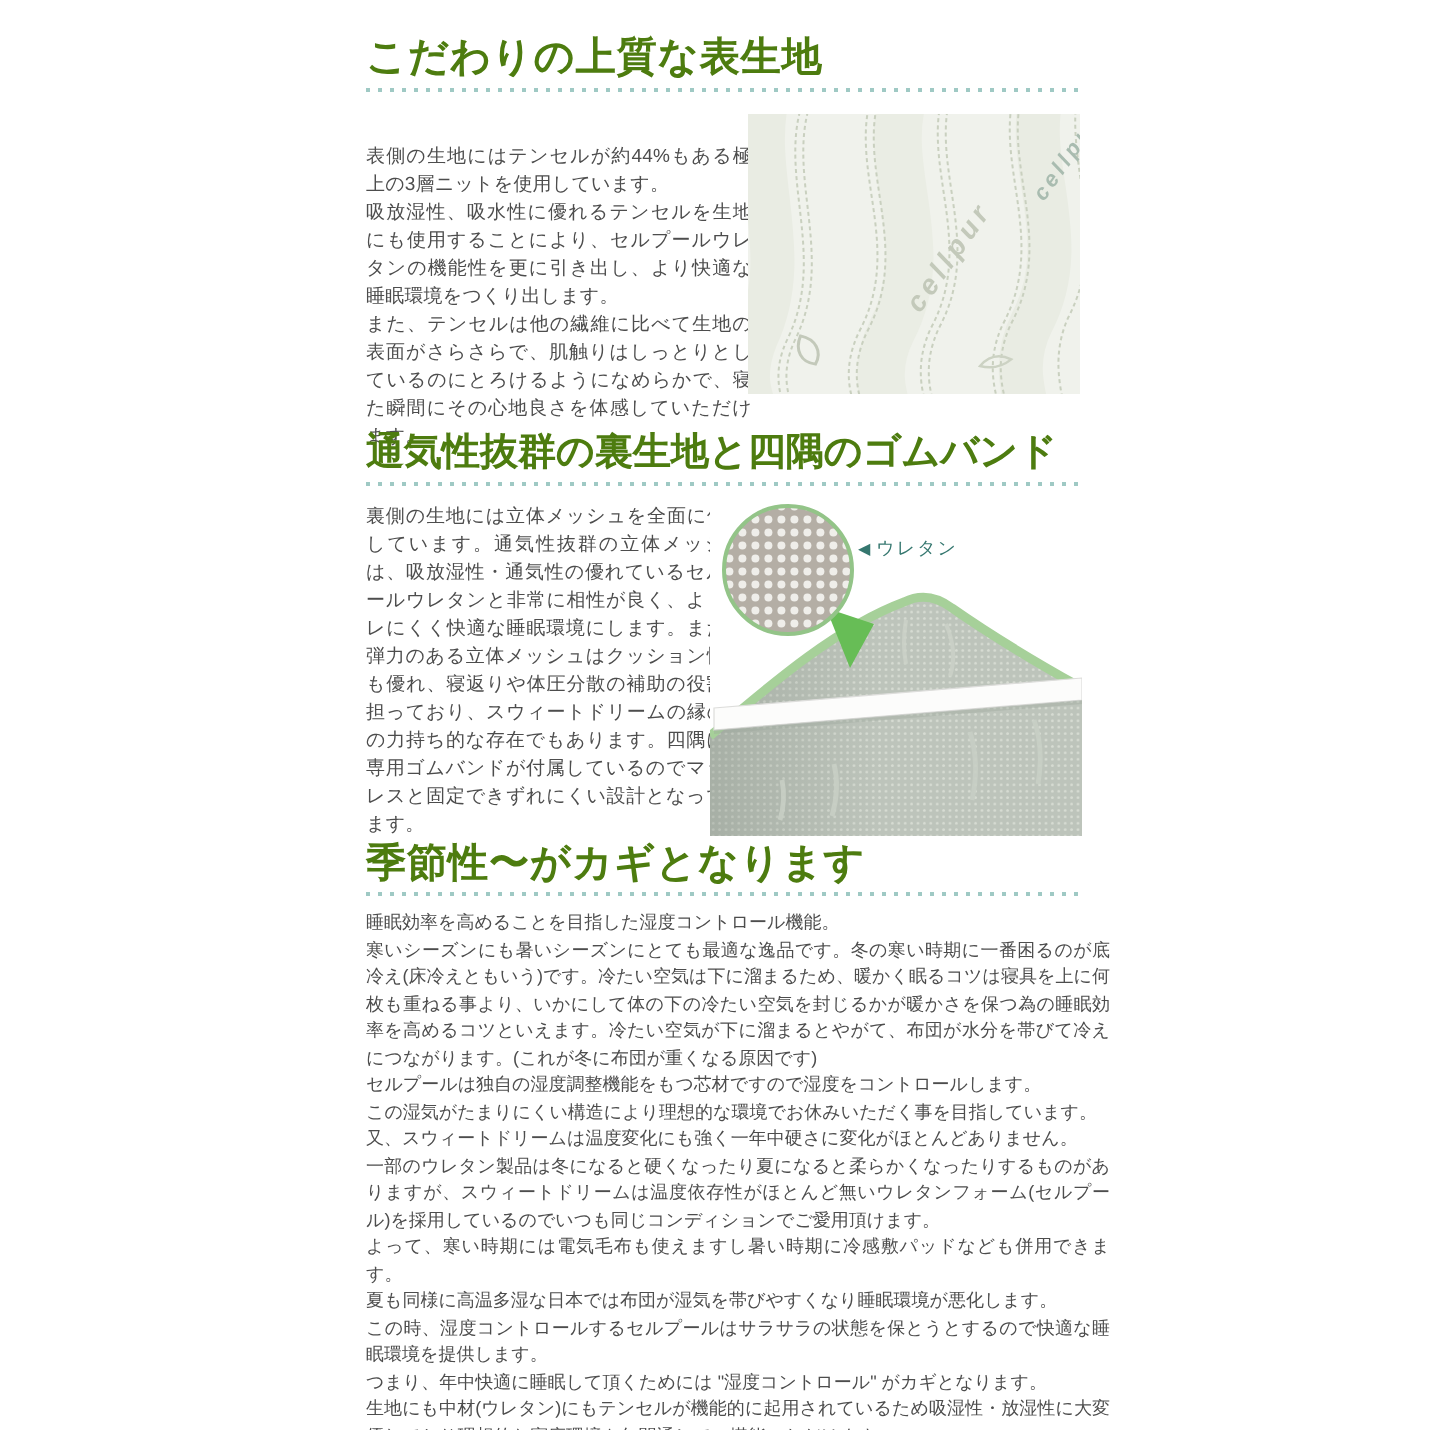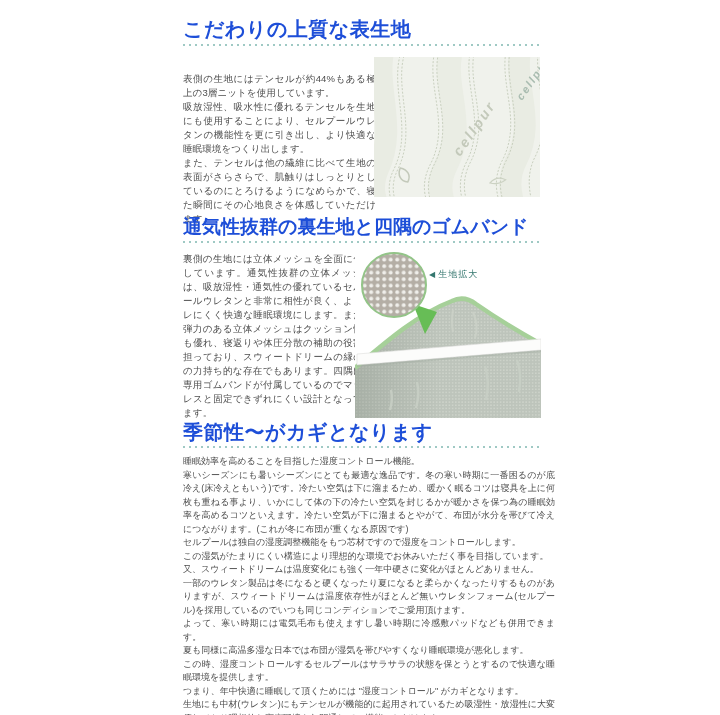--- a/index.html
+++ b/index.html
@@ -3,21 +3,21 @@
 <meta charset="utf-8">
 <style>
   html,body{margin:0;padding:0;}
   body{
     width:720px;height:715px;position:relative;background:#ffffff;
     font-family:"Liberation Sans","DejaVu Sans",sans-serif;
     overflow:hidden;
   }
   .abs{position:absolute;}
   .heading{
-    color:#1d4ed8;font-weight:700;font-size:20px;line-height:25px;
+    color:#4d7c0f;font-weight:700;font-size:20px;line-height:25px;
     letter-spacing:0.5px;white-space:nowrap;
   }
   .heading.h2{font-size:19px;letter-spacing:0;}
   .dotted-rule{
     height:2px;width:357px;
     background-image:repeating-linear-gradient(to right,#9fc9c4 0 2px,transparent 2px 6px);
   }
   .body-text{
     color:#4d4d4d;font-size:9.5px;line-height:14px;letter-spacing:0.1px;
     white-space:pre-line;text-align:justify;
@@ -105,21 +105,21 @@
     <path d="M162,110 q5,14 2,32"></path>
     <path d="M36,140 q2,10 -1,20"></path>
   </g>
 
   <polygon points="58,54 82,62 70,84" fill="#67bd56"></polygon>
 
   <circle cx="39" cy="35" r="32" fill="url(#meshL)" stroke="#93c488" stroke-width="2"></circle>
 </svg>
 
 <div class="abs callout-label" style="left:429px;top:269px;">
-  <span class="arr">◀</span><span>生地拡大</span>
+  <span class="arr">◀</span><span>ウレタン</span>
 </div>
 
 <div class="abs heading" style="left:183px;top:420px;">季節性〜がカギとなります</div>
 <div class="abs dotted-rule" style="left:183px;top:446px;"></div>
 <div class="abs body-text s3" style="left:183px;top:455px;width:372px;">睡眠効率を高めることを目指した湿度コントロール機能。
 寒いシーズンにも暑いシーズンにとても最適な逸品です。冬の寒い時期に一番困るのが底冷え(床冷えともいう)です。冷たい空気は下に溜まるため、暖かく眠るコツは寝具を上に何枚も重ねる事より、いかにして体の下の冷たい空気を封じるかが暖かさを保つ為の睡眠効率を高めるコツといえます。冷たい空気が下に溜まるとやがて、布団が水分を帯びて冷えにつながります。(これが冬に布団が重くなる原因です)
 セルプールは独自の湿度調整機能をもつ芯材ですので湿度をコントロールします。
 この湿気がたまりにくい構造により理想的な環境でお休みいただく事を目指しています。
 又、スウィートドリームは温度変化にも強く一年中硬さに変化がほとんどありません。
 一部のウレタン製品は冬になると硬くなったり夏になると柔らかくなったりするものがありますが、スウィートドリームは温度依存性がほとんど無いウレタンフォーム(セルプール)を採用しているのでいつも同じコンディションでご愛用頂けます。

